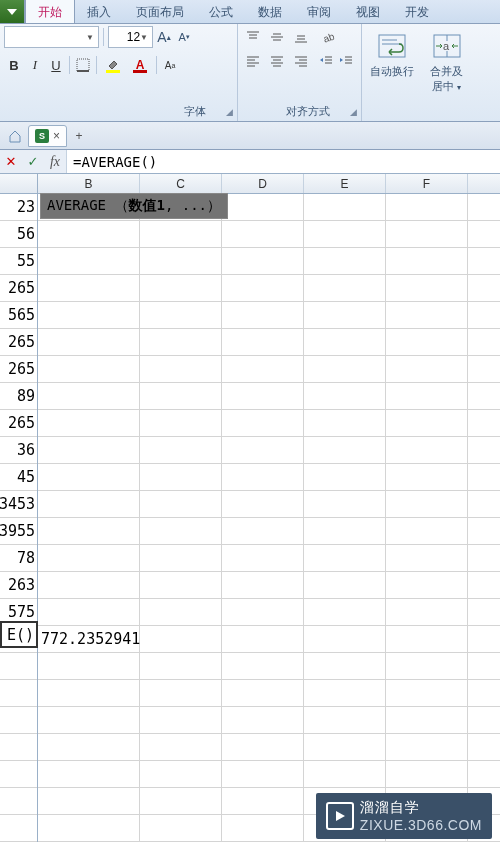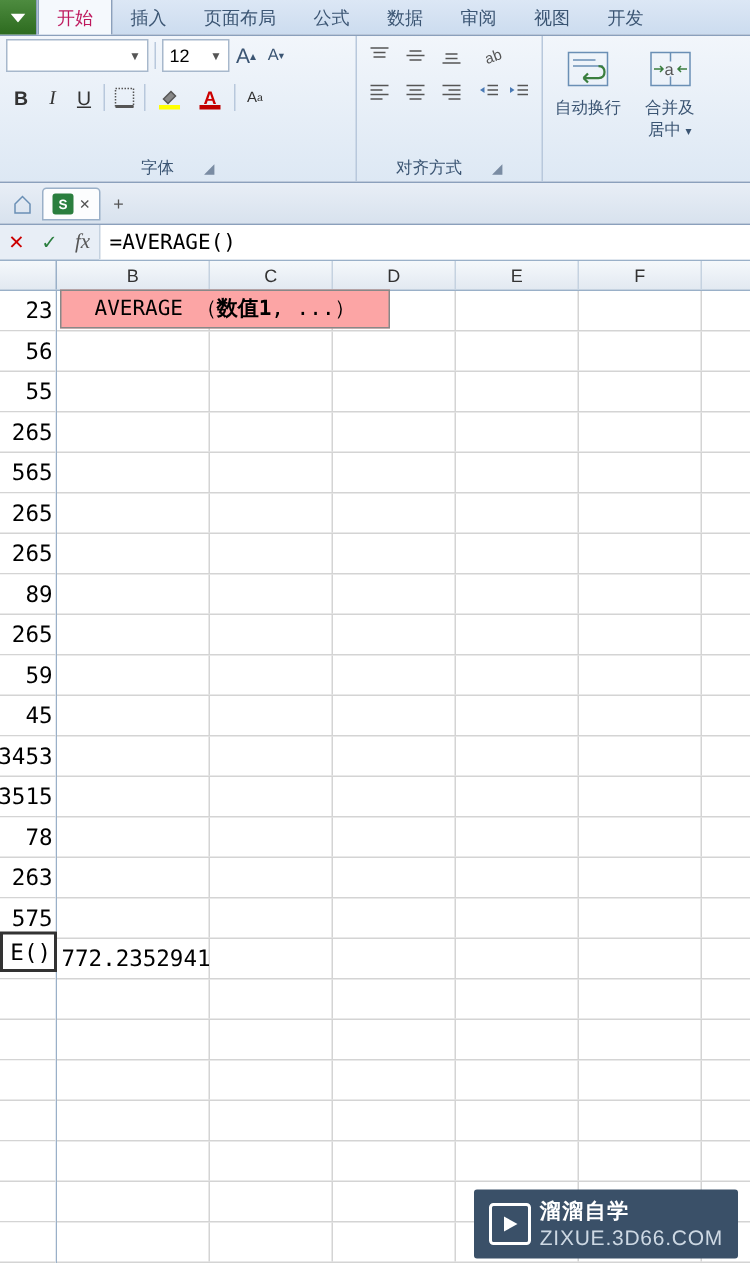--- a/index.html
+++ b/index.html
@@ -10,26 +10,26 @@
   .file-btn { width: 25px; background: linear-gradient(#4d8b3f, #2d6b1f); border-right: 1px solid #8ba0bc; display: flex; align-items: center; justify-content: center; }
   .file-btn svg { fill: #fff; }
   .tab { padding: 4px 12px; color: #3b5573; cursor: pointer; border-right: 1px solid transparent; }
   .tab.active { background: #f5f9fd; border-left: 1px solid #8ba0bc; border-right: 1px solid #8ba0bc; color: #be185d; }
   
   
   .ribbon-body { height: 98px; background: linear-gradient(#f2f6fb, #dde8f4); border-bottom: 1px solid #8ba0bc; display: flex; }
   .ribbon-main { display: flex; flex: 1; }
   .group { border-right: 1px solid #b8c8dc; padding: 2px 4px 0 4px; display: flex; flex-direction: column; }
   .group-content { flex: 1; display: flex; flex-direction: column; gap: 2px; }
-  .group-label { text-align: center; font-size: 11px; color: #3b5573; padding: 2px 0; display: flex; align-items: center; justify-content: center; gap: 20px; }
+  .group-label { text-align: center; font-size: 11px; color: #3b5573; padding: 2px 0; display: flex; align-items: center; justify-content: flex-end; gap: 20px; }
   .group-label .launcher { font-size: 9px; color: #7a8ca3; }
   
   .font-row1 { display: flex; align-items: center; gap: 2px; }
   .font-name { width: 95px; height: 22px; border: 1px solid #a7b8cc; background: #fff; display: flex; align-items: center; padding: 0 4px; font-size: 12px; justify-content: space-between; }
-  .font-size { width: 45px; height: 22px; border: 1px solid #a7b8cc; background: #fff; display: flex; align-items: center; justify-content: space-between; padding: 0 4px; }
+  .font-size { width: 45px; height: 22px; border: 1px solid #a7b8cc; background: #fff; display: flex; align-items: center; justify-content: flex-end; padding: 0 4px; }
   .dd-arrow { font-size: 8px; color: #555; }
   .mini-btn { width: 18px; height: 20px; display: flex; align-items: center; justify-content: center; color: #3b5573; font-size: 11px; }
   
   .font-row2 { display: flex; align-items: center; gap: 1px; margin-top: 4px; }
   .fmt-btn { width: 20px; height: 22px; display: flex; align-items: center; justify-content: center; color: #333; font-size: 13px; }
   .sep { width: 1px; height: 18px; background: #b8c8dc; margin: 0 2px; }
   .color-btn { width: 26px; height: 22px; display: flex; align-items: center; justify-content: center; position: relative; }
   .color-swatch { position: absolute; bottom: 3px; width: 14px; height: 3px; }
   
   .align-grid { display: grid; grid-template-columns: repeat(3, 22px); grid-template-rows: repeat(2, 22px); gap: 2px; }
@@ -77,32 +77,32 @@
   .colA-cell { height: 27px; border-bottom: 1px solid #d4d4d4; font-family: "SimSun", monospace; font-size: 15px; display: flex; align-items: center; justify-content: flex-end; padding-right: 2px; background: #fff; }
   
   .main-cells { flex: 1; }
   .cell-B { width: 102px; }
   .cell-C { width: 82px; }
   .cell-D { width: 82px; }
   .cell-E { width: 82px; }
   .cell-F { width: 82px; }
   
   
-  .fn-tooltip { position: absolute; left: 40px; top: 193px; background: #fca5a5; border: 1px solid #888; padding: 3px 22px; font-family: "SimSun", monospace; font-size: 14px; z-index: 10; }
+  .fn-tooltip { position: absolute; left: 40px; top: 193px; background: #737373; border: 1px solid #888; padding: 3px 6px; font-family: "SimSun", monospace; font-size: 14px; z-index: 10; }
   .fn-tooltip .bold { font-weight: bold; }
   
   
   .editing-cell { position: absolute; left: 0; top: 621px; width: 38px; height: 27px; border: 2px solid #333; background: #fff; font-family: "SimSun", monospace; font-size: 15px; display: flex; align-items: center; padding: 0 2px; z-index: 5; justify-content: flex-end; }
   
   
   .watermark { position: absolute; right: 8px; bottom: 8px; display: flex; align-items: center; gap: 6px; background: #3a5068; padding: 6px 10px; border-radius: 2px; }
   .wm-icon { width: 28px; height: 28px; border: 2px solid #fff; border-radius: 3px; display: flex; align-items: center; justify-content: center; }
   .wm-icon svg { fill: #fff; }
   .wm-text { display: flex; flex-direction: column; color: #fff; }
-  .wm-text .zh { font-size: 14px; font-weight: bold; letter-spacing: 1px; }
+  .wm-text .zh { font-size: 14px; font-weight: normal; letter-spacing: 1px; }
   .wm-text .url { font-size: 14px; letter-spacing: 0.5px; color: #cdd8e3; }
   
   .align-icon { display: block; }
 </style>
 </head>
 <body>
 
 <div class="ribbon-tabs">
   <div class="file-btn">
     <svg width="10" height="6" viewBox="0 0 10 6">
@@ -319,24 +319,24 @@
     <div class="colA-strip">
       <div class="colA-cell">23</div>
       <div class="colA-cell">56</div>
       <div class="colA-cell">55</div>
       <div class="colA-cell">265</div>
       <div class="colA-cell">565</div>
       <div class="colA-cell">265</div>
       <div class="colA-cell">265</div>
       <div class="colA-cell">89</div>
       <div class="colA-cell">265</div>
-      <div class="colA-cell">59</div>
+      <div class="colA-cell">36</div>
       <div class="colA-cell">45</div>
       <div class="colA-cell">3453</div>
-      <div class="colA-cell">3515</div>
+      <div class="colA-cell">3955</div>
       <div class="colA-cell">78</div>
       <div class="colA-cell">263</div>
       <div class="colA-cell">575</div>
       <div class="colA-cell">255</div>
       <div class="colA-cell"></div>
       <div class="colA-cell"></div>
       <div class="colA-cell"></div>
       <div class="colA-cell"></div>
       <div class="colA-cell"></div>
       <div class="colA-cell"></div>

